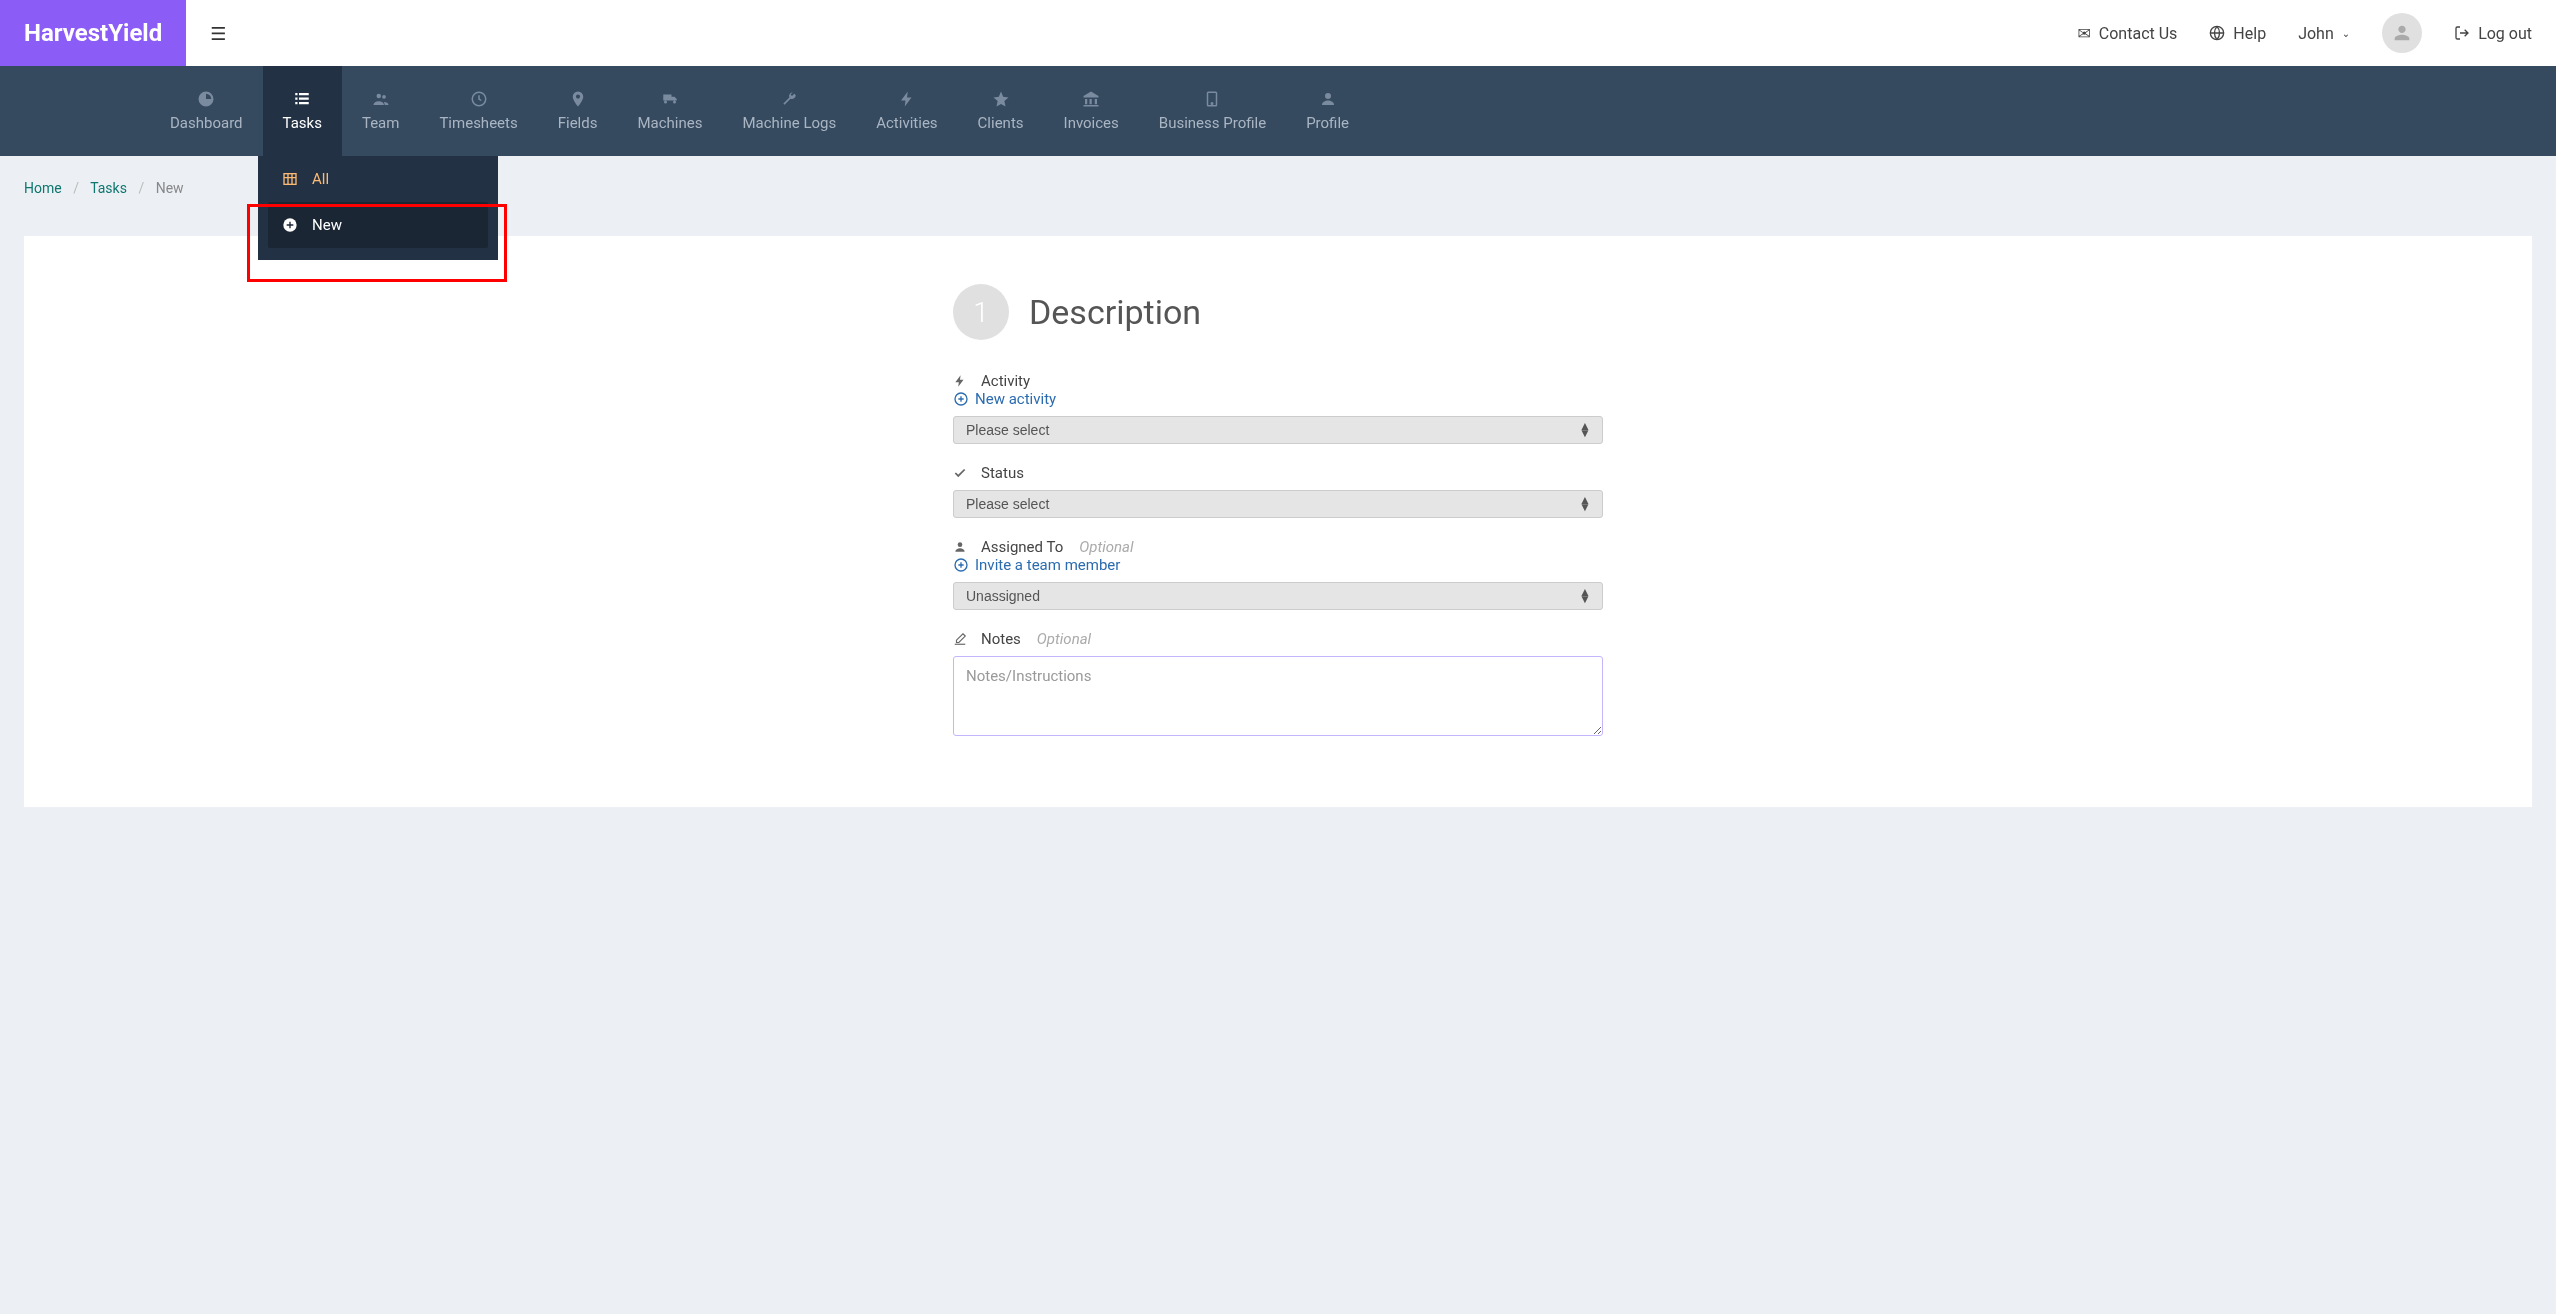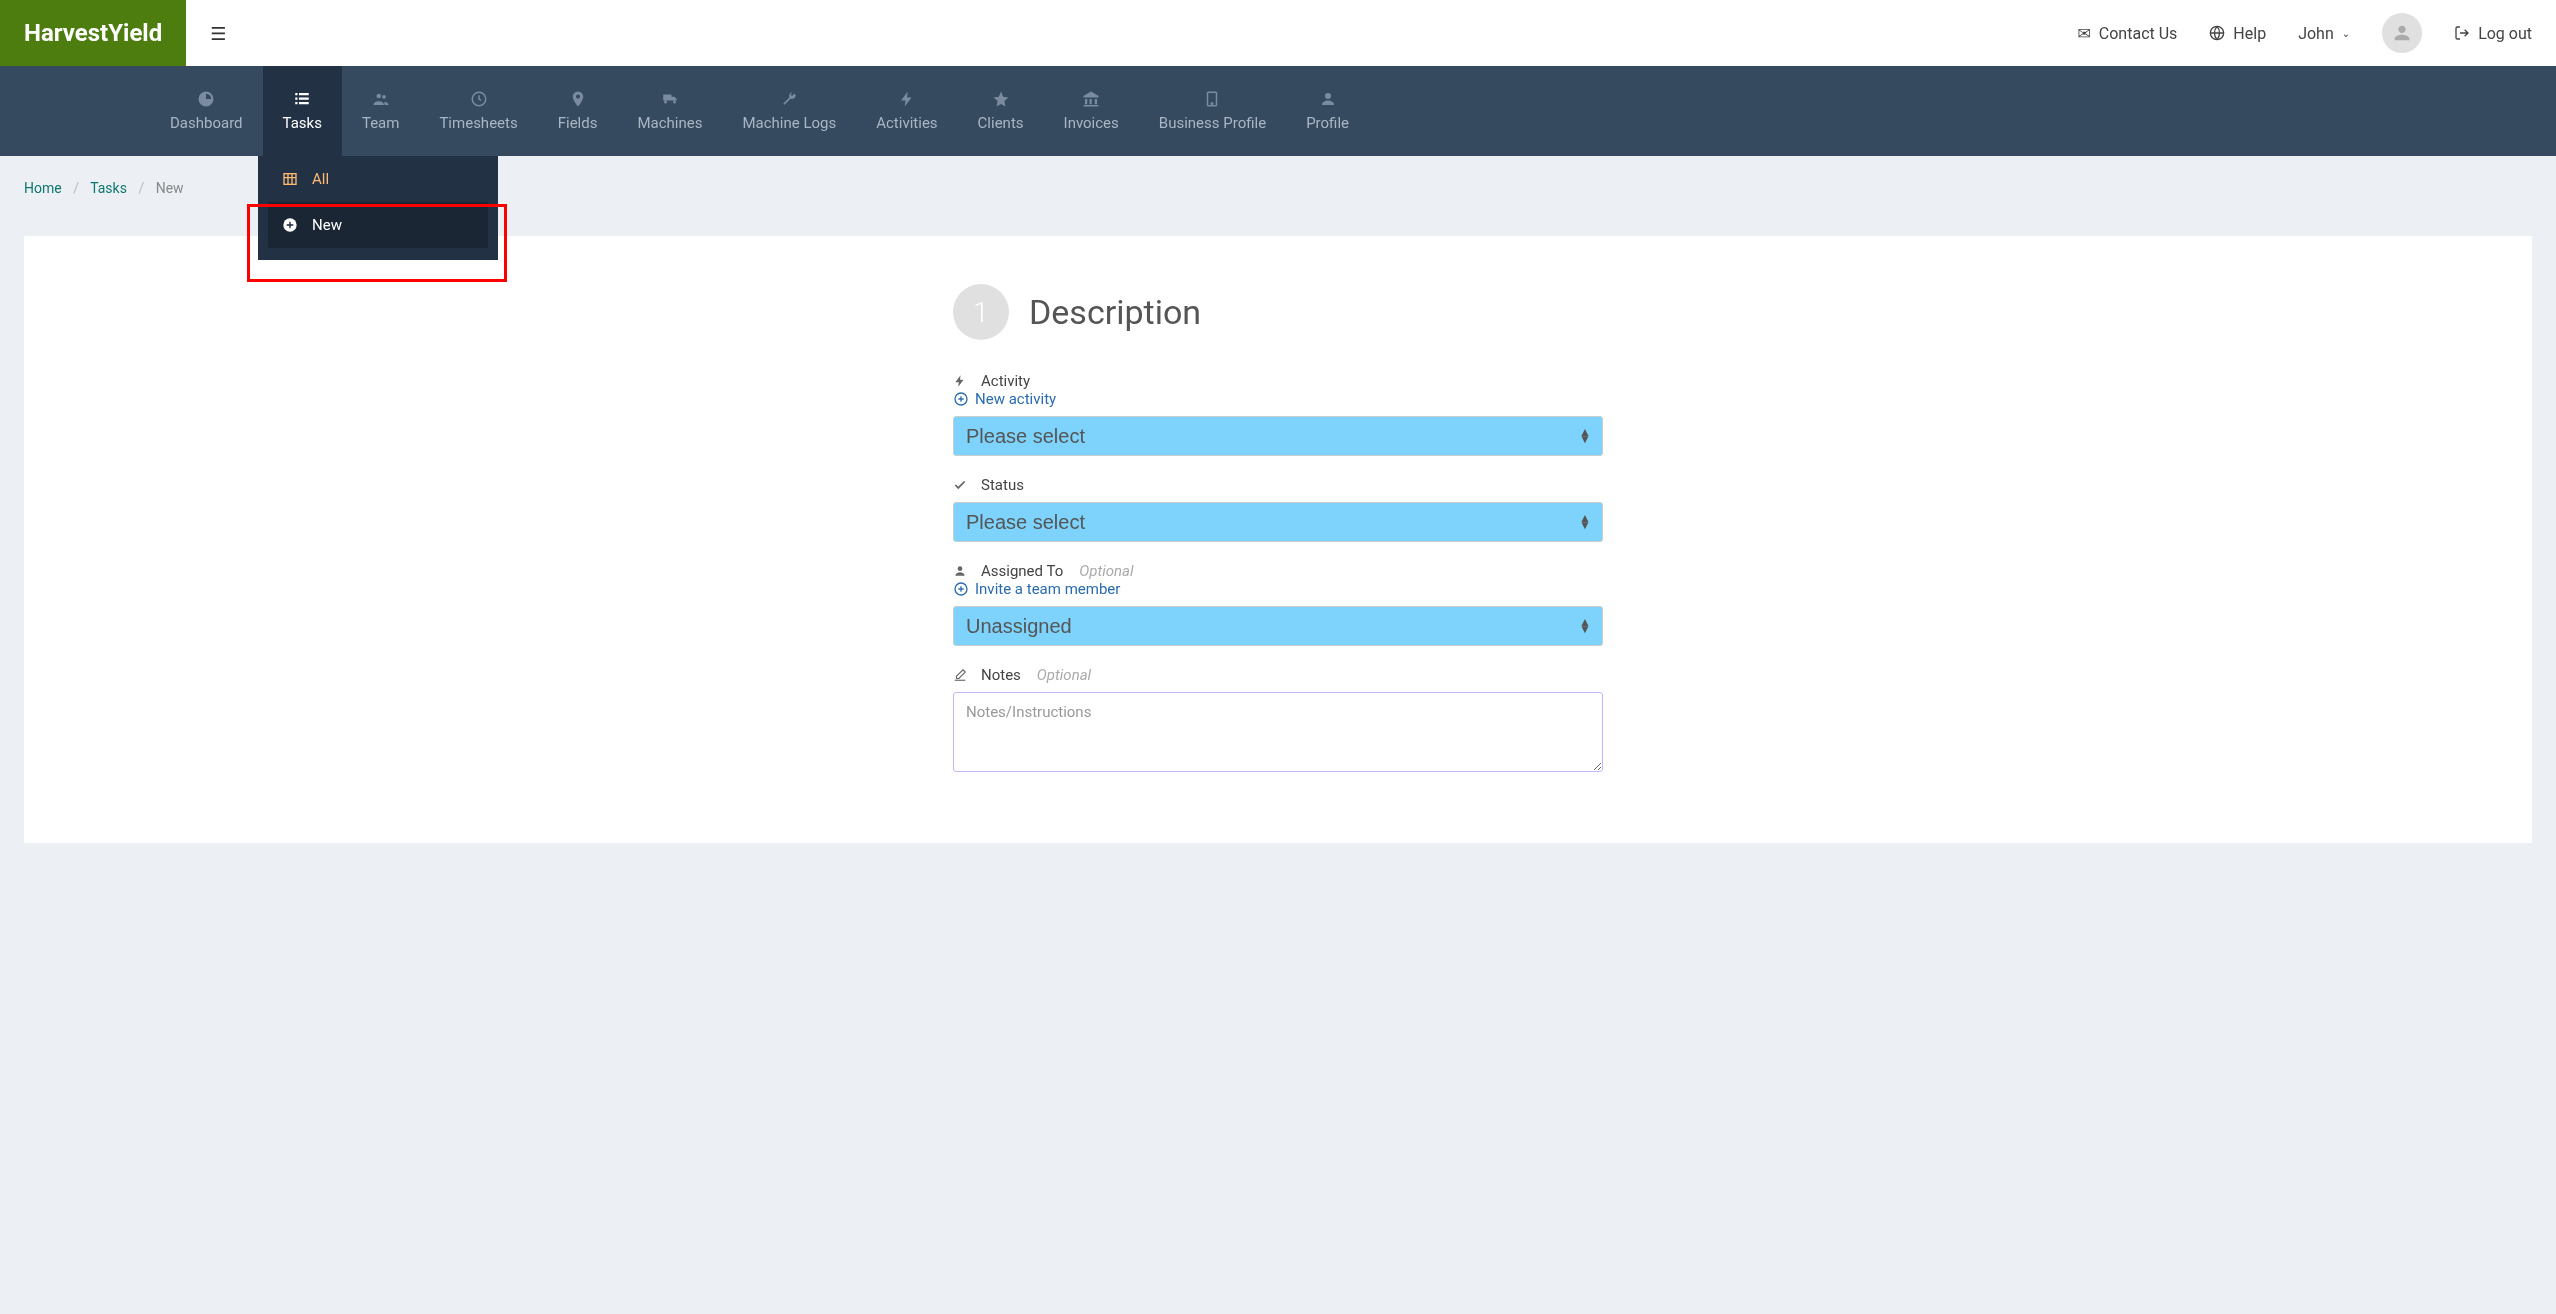--- a/index.html
+++ b/index.html
@@ -1,19 +1,19 @@
 <!DOCTYPE html>
 <html><head>
   <meta charset="utf-8">
   <style>
     * { margin: 0; padding: 0; box-sizing: border-box; }
     body { font-family: -apple-system, BlinkMacSystemFont, "Segoe UI", Roboto, "Helvetica Neue", Arial, sans-serif; background: #ecf0f5; color: #333; font-size: 14px; }
     
     .topbar { display: flex; align-items: center; background: #fff; height: 66px; }
-    .logo { background: #4d7c0f; color: #fff; font-weight: bold; font-size: 24px; height: 66px; display: flex; align-items: center; padding: 0 24px; }
+    .logo { background: #8b5cf6; color: #fff; font-weight: bold; font-size: 24px; height: 66px; display: flex; align-items: center; padding: 0 24px; }
     .hamburger { padding: 0 24px; color: #333; font-size: 18px; cursor: pointer; }
     .topbar-spacer { flex: 1; }
     .topbar-right { display: flex; align-items: center; gap: 32px; padding-right: 24px; color: #333; }
     .topbar-item { display: flex; align-items: center; gap: 8px; cursor: pointer; font-size: 16px; color: #444; }
     .topbar-item .icon { font-size: 16px; }
     .avatar { width: 40px; height: 40px; border-radius: 50%; background: #e0e0e0; display: flex; align-items: center; justify-content: center; color: #999; font-size: 20px; }
 
     .mainnav { background: #354a5f; display: flex; padding: 0 0 0 150px; height: 90px; position: relative; }
     .nav-item { color: #aab5c3; display: flex; flex-direction: column; align-items: center; justify-content: center; padding: 0 20px; cursor: pointer; font-size: 15px; gap: 6px; }
     .nav-item .icon { font-size: 18px; color: #7a8ba0; }
@@ -39,21 +39,21 @@
     .step-circle { width: 56px; height: 56px; border-radius: 50%; background: #e0e0e0; color: #fff; display: flex; align-items: center; justify-content: center; font-size: 28px; font-weight: 300; }
     .section-title { font-size: 34px; color: #555; font-weight: 400; }
 
     .form-group { margin-bottom: 20px; }
     .form-label-row { display: flex; align-items: flex-start; justify-content: space-between; margin-bottom: 8px; flex-direction: column; }
     .form-label { display: flex; align-items: center; gap: 12px; color: #444; font-size: 15px; }
     .form-label .icon { color: #666; width: 16px; text-align: center; }
     .optional { color: #aaa; font-style: italic; margin-left: 4px; }
     .link-action { color: #2b6cb0; font-size: 15px; display: flex; align-items: center; gap: 6px; cursor: pointer; }
     .link-action .icon { color: #2b6cb0; }
-    .form-select { width: 100%; height: 40px; border: 1px solid #ccc; border-radius: 3px; padding: 0 12px; font-size: 20px; color: #555; background: #7dd3fc; appearance: none; position: relative; }
+    .form-select { width: 100%; height: 28px; border: 1px solid #ccc; border-radius: 3px; padding: 0 12px; font-size: 14px; color: #555; background: #e5e5e5; appearance: none; position: relative; }
     .select-wrap { position: relative; }
     .select-arrows { position: absolute; right: 12px; top: 50%; transform: translateY(-50%); color: #555; font-size: 12px; line-height: 7px; pointer-events: none; }
     .form-textarea { width: 100%; min-height: 80px; border: 1px solid #c4b5fd; border-radius: 3px; padding: 10px 12px; font-size: 15px; color: #555; resize: vertical; font-family: inherit; }
     .form-textarea::placeholder { color: #999; }
 
     svg { display: block; }
   </style>
 </head>
 <body>
 

